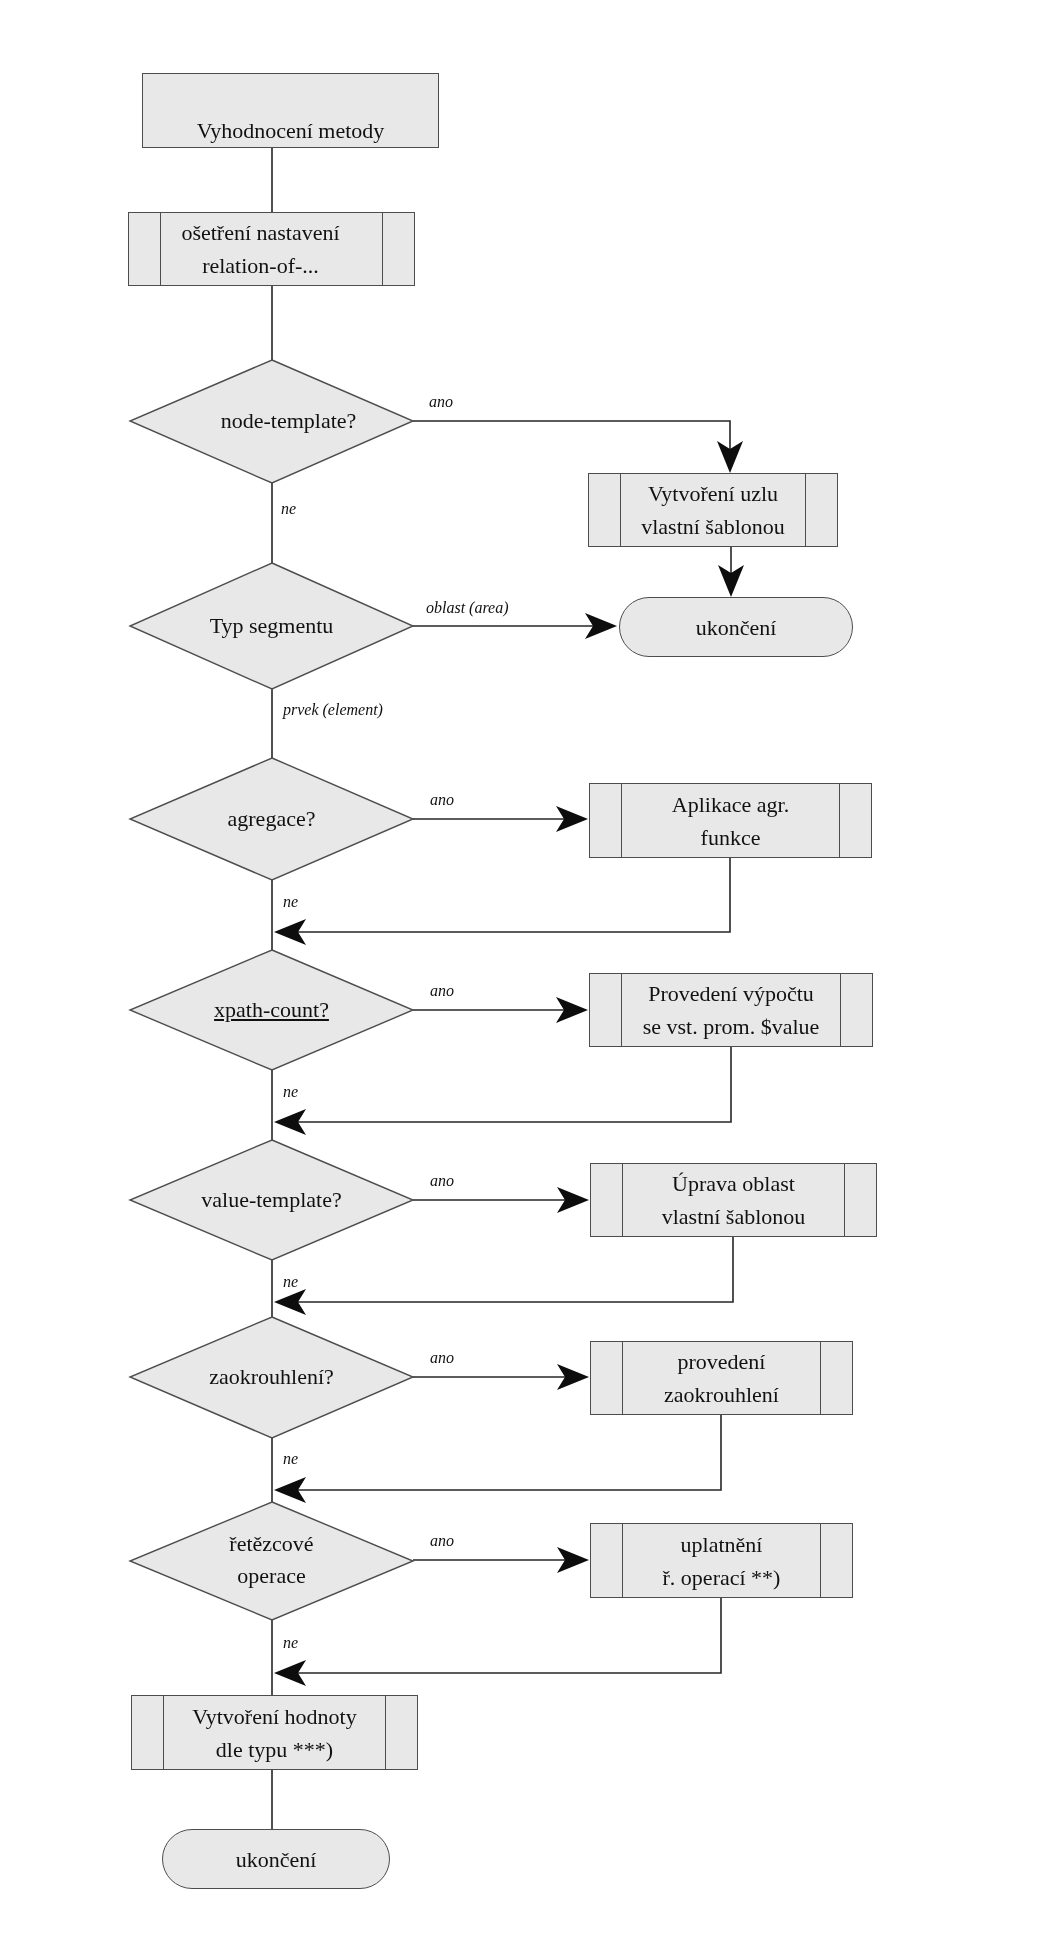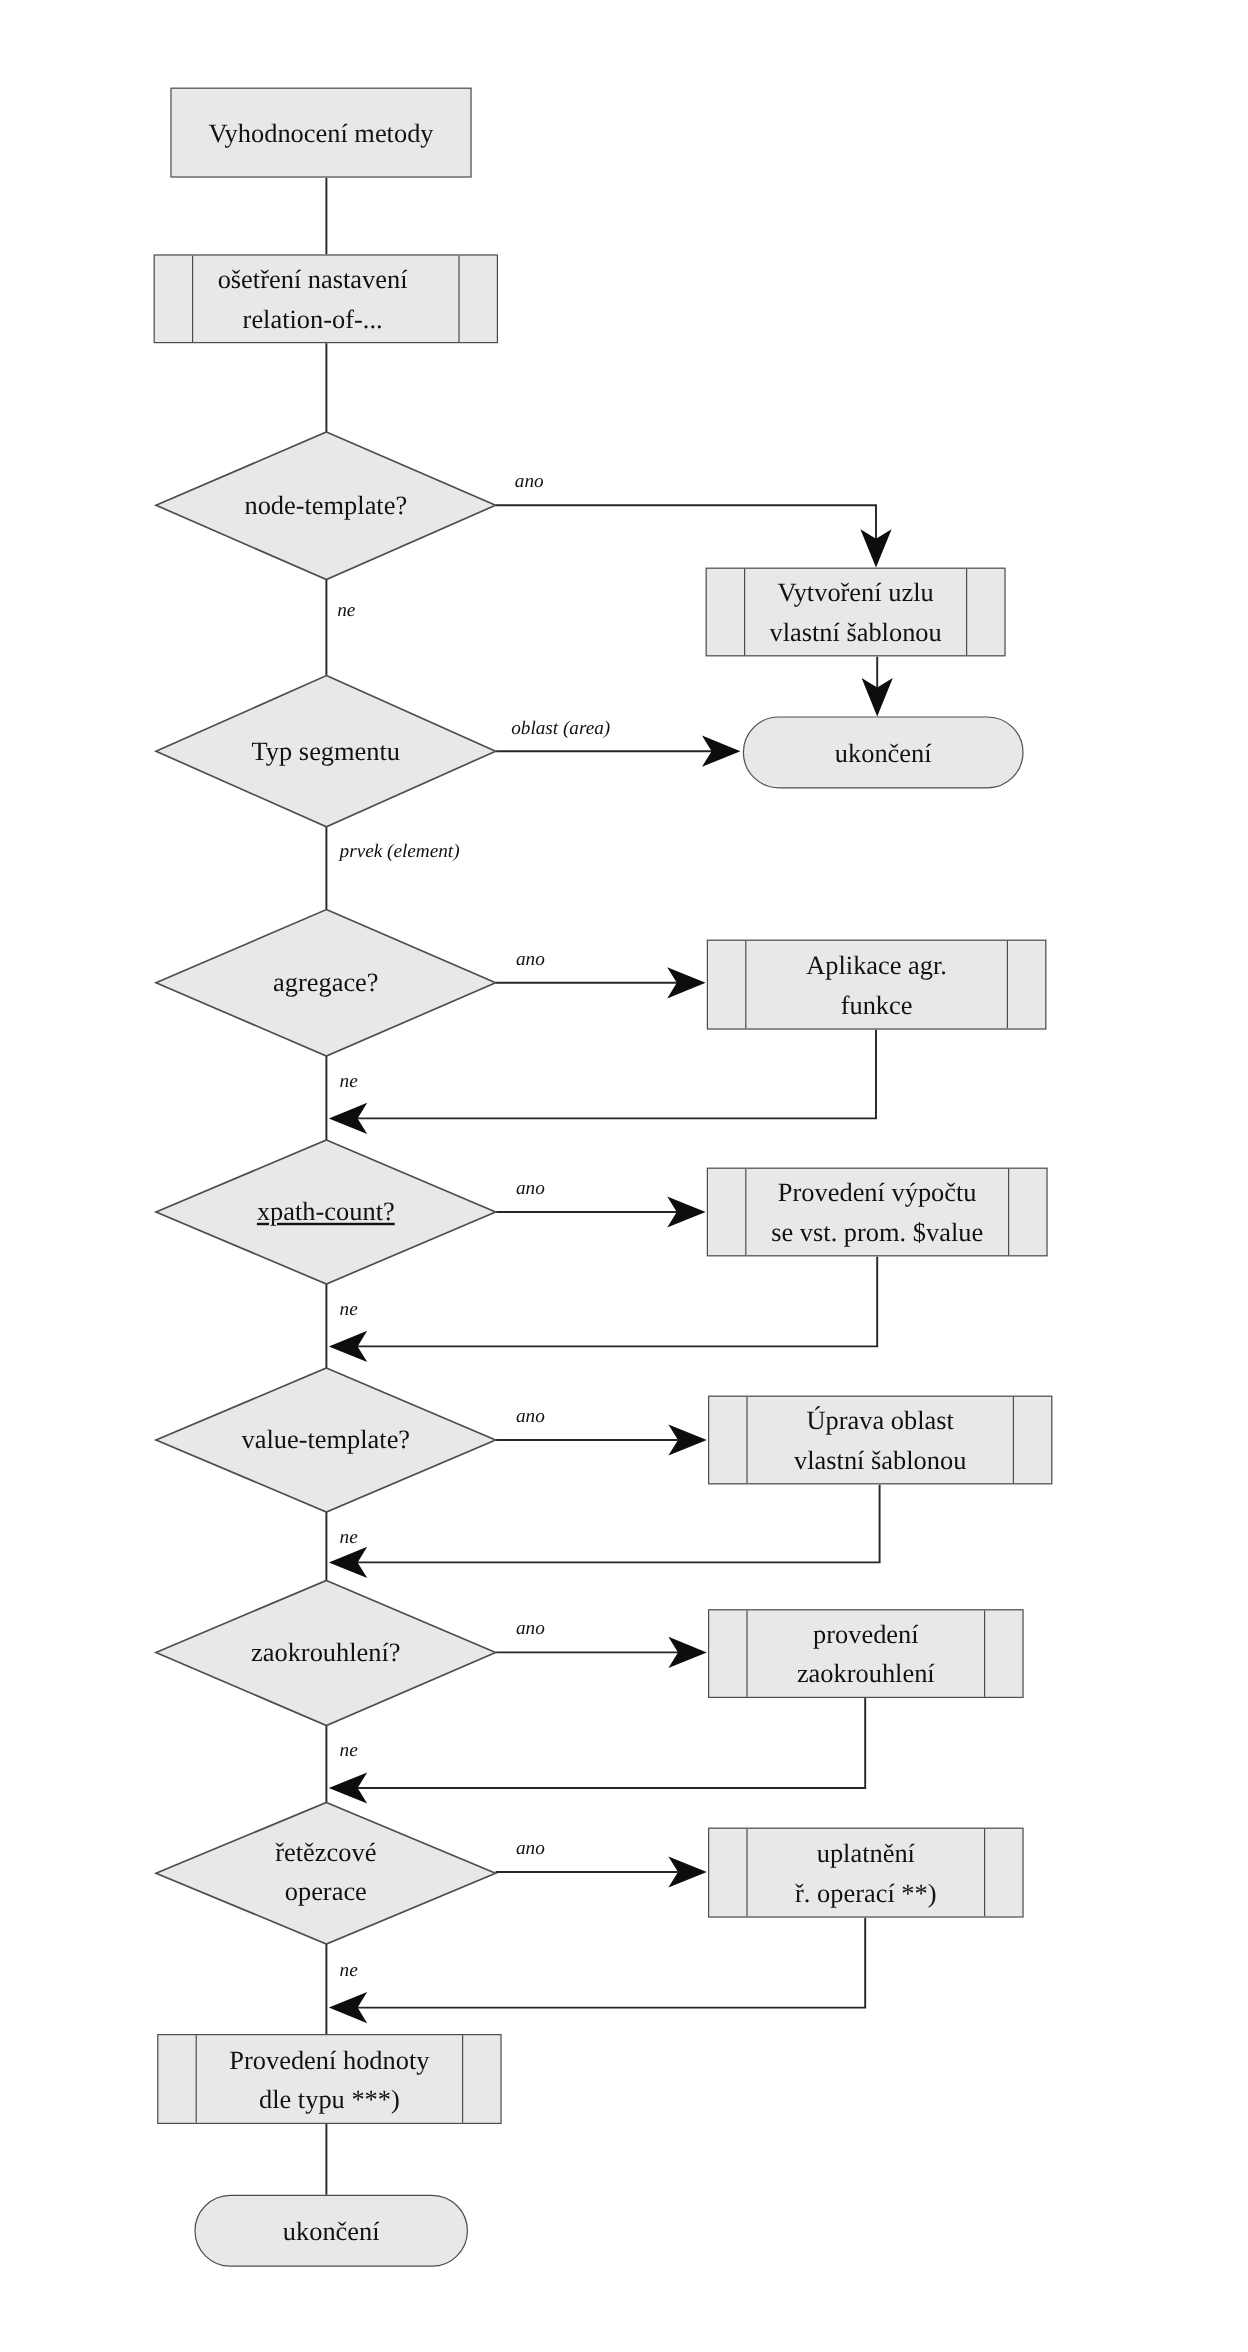--- a/index.html
+++ b/index.html
@@ -112,32 +112,32 @@
 
     <polygon class="diamond" points="272,360 413,421 272,483 130,421"></polygon>
     <polygon class="diamond" points="272,563 413,626 272,689 130,626"></polygon>
     <polygon class="diamond" points="272,758 413,819 272,880 130,819"></polygon>
     <polygon class="diamond" points="272,950 413,1010 272,1070 130,1010"></polygon>
     <polygon class="diamond" points="272,1140 413,1200 272,1260 130,1200"></polygon>
     <polygon class="diamond" points="272,1317 413,1377 272,1438 130,1377"></polygon>
     <polygon class="diamond" points="272,1502 413,1561 272,1620 130,1561"></polygon>
   </svg>
 
-  <div class="node" style="left:142px; top:73px; width:251px; height:75px;">
+  <div class="node" style="left:142px; top:73px; width:297px; height:75px;justify-content:flex-end;">
     <span class="txt">Vyhodnocení metody</span>
   </div>
 
   <div class="node subprocess" style="left:128px; top:212px; width:287px; height:74px;padding-left:14px;">
     <div class="bar bar-l"></div>
     <span class="txt">ošetření nastavení</span>
     <span class="txt">relation-of-...</span>
     <div class="bar bar-r"></div>
   </div>
 
-  <div class="dlabel" style="left:130px; top:405px; width:283px;">
+  <div class="dlabel" style="left:147px; top:405px; width:283px;">
     <span class="txt">node-template?</span>
   </div>
   <div class="dlabel" style="left:130px; top:610px; width:283px;">
     <span class="txt">Typ segmentu</span>
   </div>
   <div class="dlabel" style="left:130px; top:803px; width:283px;">
     <span class="txt">agregace?</span>
   </div>
   <div class="dlabel" style="left:130px; top:994px; width:283px;text-decoration:underline;">
     <span class="txt">xpath-count?</span>
@@ -194,21 +194,21 @@
 
   <div class="node subprocess" style="left:590px; top:1523px; width:263px; height:75px;">
     <div class="bar bar-l"></div>
     <span class="txt">uplatnění</span>
     <span class="txt">ř.  operací **)</span>
     <div class="bar bar-r"></div>
   </div>
 
   <div class="node subprocess" style="left:131px; top:1695px; width:287px; height:75px;">
     <div class="bar bar-l"></div>
-    <span class="txt">Provedení hodnoty</span>
+    <span class="txt">Vytvoření hodnoty</span>
     <span class="txt">dle typu ***)</span>
     <div class="bar bar-r"></div>
   </div>
 
   <div class="node terminator" style="left:162px; top:1829px; width:228px; height:60px;">
     <span class="txt">ukončení</span>
   </div>
 
   <div class="elabel" style="left:429px; top:389px;">ano</div>
   <div class="elabel" style="left:281px; top:496px;">ne</div>

